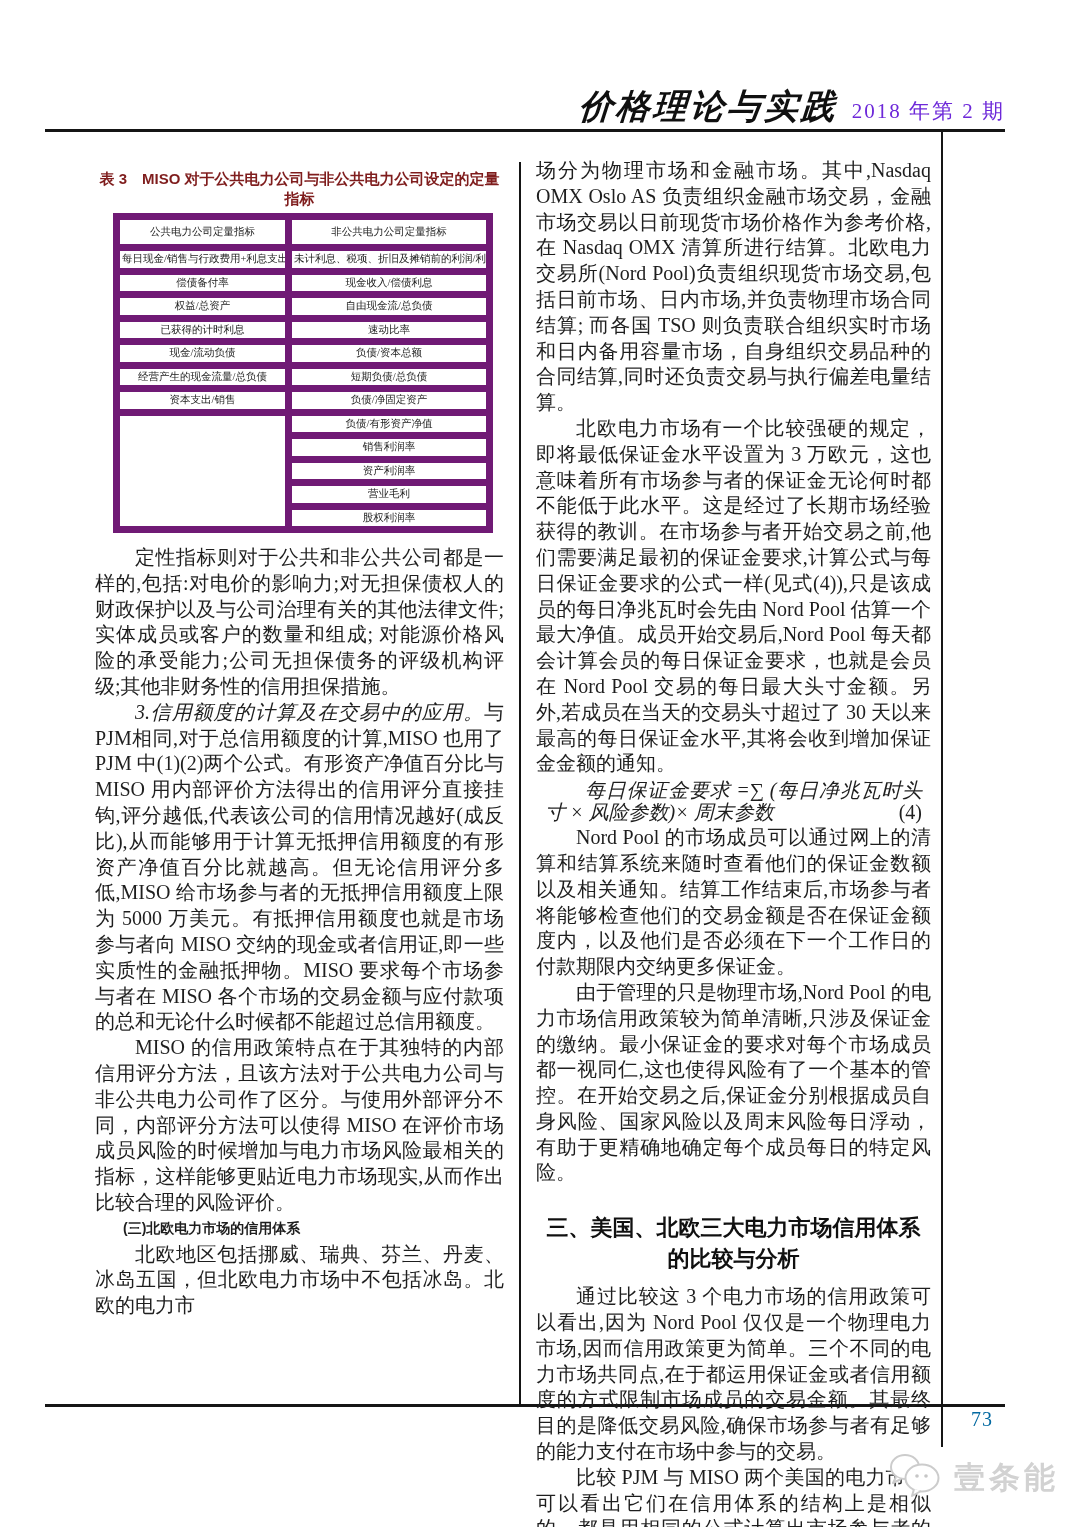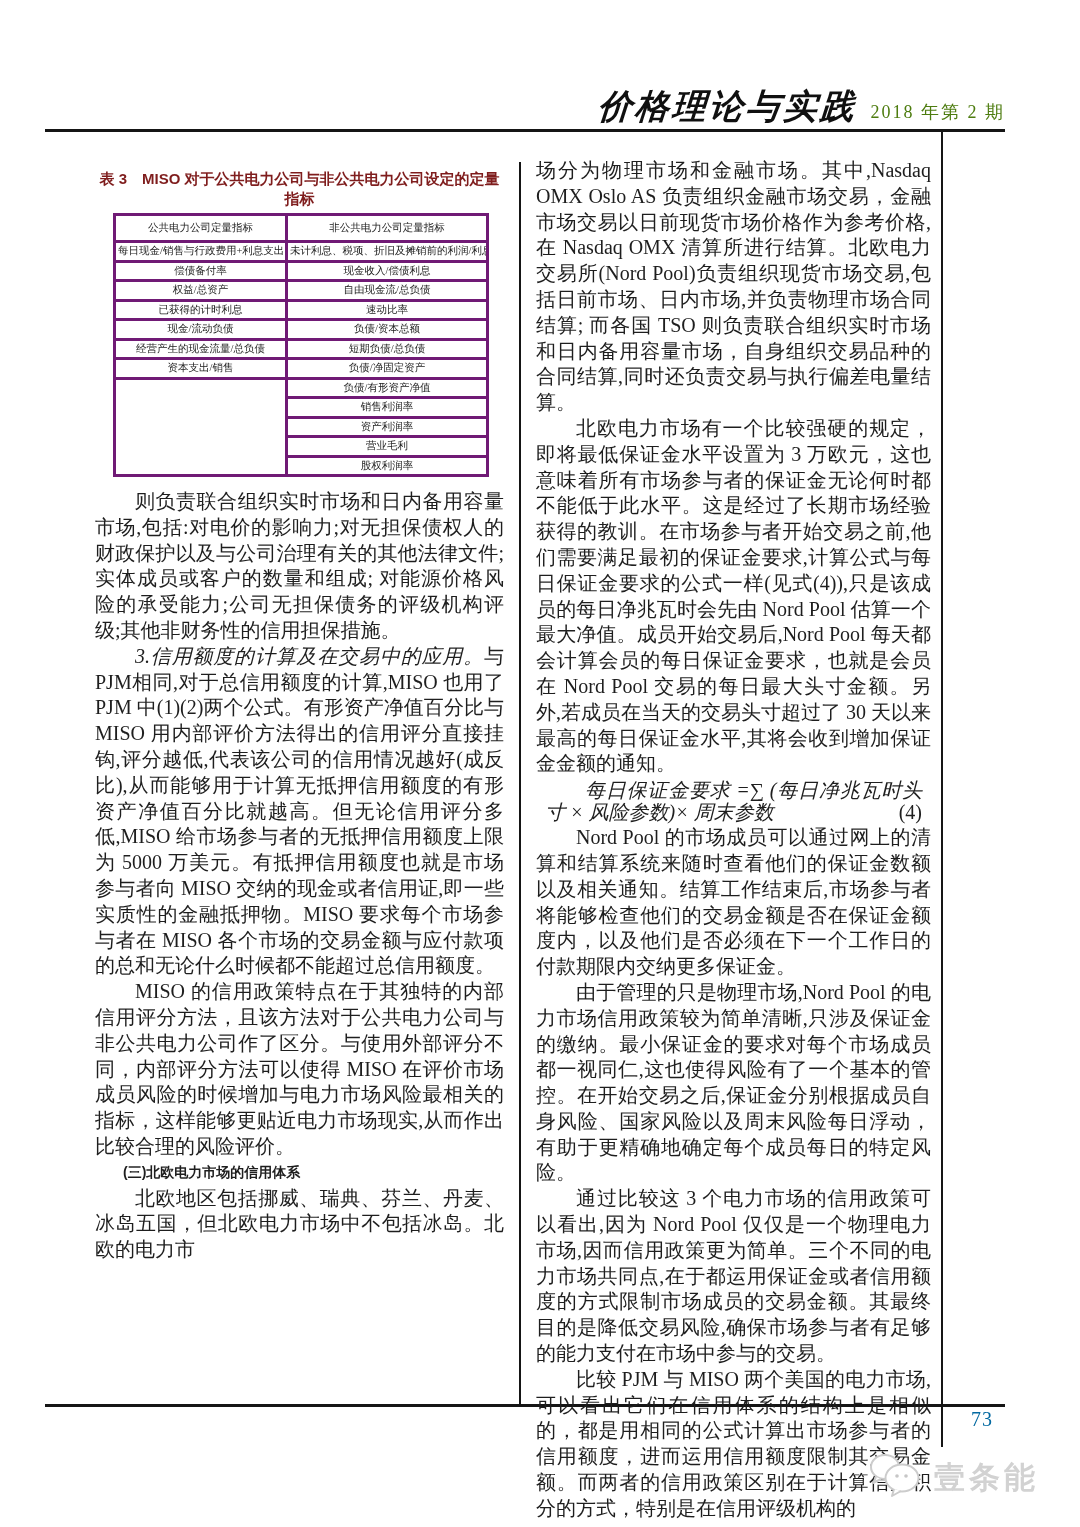--- a/index.html
+++ b/index.html
@@ -15,21 +15,21 @@
   
   .header-block{
     position:absolute; top:84px; right:75px;
     display:flex; align-items:baseline; gap:14px;
     white-space:nowrap;
   }
   .journal-title{
     font-size:34px; font-weight:bold; font-style:italic;
     letter-spacing:3px; transform:skewX(-4deg); color:#101010;
   }
-  .journal-issue{ font-size:18px; letter-spacing:2px; color:#4d7c0f;text-align:right; }
+  .journal-issue{ font-size:21px; letter-spacing:2px; color:#6d28d9;text-align:right; }
   .rule{ position:absolute; background:#151515; }
   .header-rule{ left:45px; top:129px; width:960px; height:3px; }
   .bottom-rule{ left:45px; top:1404px; width:960px; height:3px; }
   .outer-vrule{ left:941px; top:129px; width:2px; height:1318px; }
   .center-vrule{ left:519px; top:162px; width:2px; height:1243px; }
 
   
   .col{ position:absolute; top:158px; font-size:20px; line-height:25.8px;
         text-align:justify; text-justify:inter-ideograph; }
   .col-left{ left:95px; width:409px; }
@@ -47,21 +47,21 @@
   .tbl-title{
     margin:11px 0 4px 0; text-indent:0; text-align:center;
     font-family:"Liberation Sans","DejaVu Sans",sans-serif;
     font-weight:bold; font-size:15px; line-height:20px; color:#7f1d1d;
   }
   table.qtable{
     border-collapse:collapse; table-layout:fixed;
     margin:0 0 12px 18px; width:375px;
   }
   table.qtable td,table.qtable th{
-    border:3px solid #701a75; text-align:center; vertical-align:middle;
+    border:7px solid #701a75; text-align:center; vertical-align:middle;
     font-size:10.5px; line-height:12px; padding:0 2px;
     font-weight:normal; white-space:nowrap; overflow:hidden; color:#222;
   }
   table.qtable th{ height:24px; }
   table.qtable td{ height:16.5px; }
   .tcol1{ width:172px; } .tcol2{ width:201px; }
 
   
   .formula{
     position:relative; margin:2px 9px; text-indent:2em;
@@ -78,21 +78,21 @@
     font-size:22px; line-height:31px; color:#101010;
   }
   .section-heading div{ text-indent:0; }
 
   
   .page-number{
     position:absolute; left:971px; top:1408px;
     font-size:20px; color:#0369a1; letter-spacing:1px;
   }
   .watermark{
-    position:absolute; left:866px; top:1450px;
+    position:absolute; left:886px; top:1450px;
     display:flex; align-items:center; gap:6px;
     color:#cfcfcf;
   }
   .watermark-text{
     font-family:"Liberation Sans","DejaVu Sans",sans-serif;
     font-weight:bold; font-size:31px; letter-spacing:4px;
     color:#d2d2d2; text-shadow:1px 1px 0 #ffffff;
   }
 </style>
 </head>
@@ -162,39 +162,43 @@
       </tr>
       <tr>
         <td>营业毛利</td>
       </tr>
       <tr>
         <td>股权利润率</td>
       </tr>
     </tbody>
       </table>
 
-    <p class="para">则负责联合组织实时市场和日内备用容量市场,包括:对电价的影响力;对无担保债权人的财政保护以及与公司治理有关的其他法律文件; 实体成员或客户的数量和组成; 对能源价格风险的承受能力;公司无担保债务的评级机构评级;其他非财务性的信用担保措施。</p>
+    <p class="para">定性指标则对于公共和非公共公司都是一样的,包括:对电价的影响力;对无担保债权人的财政保护以及与公司治理有关的其他法律文件; 实体成员或客户的数量和组成; 对能源价格风险的承受能力;公司无担保债务的评级机构评级;其他非财务性的信用担保措施。</p>
     <p class="para"><span class="kai-lead">3.信用额度的计算及在交易中的应用。</span><span>与 PJM相同,对于总信用额度的计算,MISO 也用了 PJM 中(1)(2)两个公式。有形资产净值百分比与 MISO 用内部评价方法得出的信用评分直接挂钩,评分越低,代表该公司的信用情况越好(成反比),从而能够用于计算无抵押信用额度的有形资产净值百分比就越高。但无论信用评分多低,MISO 给市场参与者的无抵押信用额度上限为 5000 万美元。有抵押信用额度也就是市场参与者向 MISO 交纳的现金或者信用证,即一些实质性的金融抵押物。MISO 要求每个市场参与者在 MISO 各个市场的交易金额与应付款项的总和无论什么时候都不能超过总信用额度。</span></p>
     <p class="para">MISO 的信用政策特点在于其独特的内部信用评分方法，且该方法对于公共电力公司与非公共电力公司作了区分。与使用外部评分不同，内部评分方法可以使得 MISO 在评价市场成员风险的时候增加与电力市场风险最相关的指标，这样能够更贴近电力市场现实,从而作出比较合理的风险评价。</p>
     <p class="subhead">(三)北欧电力市场的信用体系</p>
     <p class="para">北欧地区包括挪威、瑞典、芬兰、丹麦、冰岛五国，但北欧电力市场中不包括冰岛。北欧的电力市</p>
   </div>
 
   <div class="col col-right">
     <p class="para no-indent">场分为物理市场和金融市场。其中,Nasdaq OMX Oslo AS 负责组织金融市场交易，金融市场交易以日前现货市场价格作为参考价格,在 Nasdaq OMX 清算所进行结算。北欧电力交易所(Nord Pool)负责组织现货市场交易,包括日前市场、日内市场,并负责物理市场合同结算; 而各国 TSO 则负责联合组织实时市场和日内备用容量市场，自身组织交易品种的合同结算,同时还负责交易与执行偏差电量结算。</p>
     <p class="para">北欧电力市场有一个比较强硬的规定，即将最低保证金水平设置为 3 万欧元，这也意味着所有市场参与者的保证金无论何时都不能低于此水平。这是经过了长期市场经验获得的教训。在市场参与者开始交易之前,他们需要满足最初的保证金要求,计算公式与每日保证金要求的公式一样(见式(4)),只是该成员的每日净兆瓦时会先由 Nord Pool 估算一个最大净值。成员开始交易后,Nord Pool 每天都会计算会员的每日保证金要求，也就是会员在 Nord Pool 交易的每日最大头寸金额。另外,若成员在当天的交易头寸超过了 30 天以来最高的每日保证金水平,其将会收到增加保证金金额的通知。</p>
 
     <div class="formula">
       <span>每日保证金要求 =∑ (每日净兆瓦时头寸 × 风险参数)× 周末参数</span>
       <span class="formula-no">(4)</span>
     </div>
 
     <p class="para">Nord Pool 的市场成员可以通过网上的清算和结算系统来随时查看他们的保证金数额以及相关通知。结算工作结束后,市场参与者将能够检查他们的交易金额是否在保证金额度内，以及他们是否必须在下一个工作日的付款期限内交纳更多保证金。</p>
     <p class="para">由于管理的只是物理市场,Nord Pool 的电力市场信用政策较为简单清晰,只涉及保证金的缴纳。最小保证金的要求对每个市场成员都一视同仁,这也使得风险有了一个基本的管控。在开始交易之后,保证金分别根据成员自身风险、国家风险以及周末风险每日浮动，有助于更精确地确定每个成员每日的特定风险。</p>
 
+    <div class="section-heading">
+      <div>三、美国、北欧三大电力市场信用体系</div>
+      <div>的比较与分析</div>
+    </div>
 
     <p class="para">通过比较这 3 个电力市场的信用政策可以看出,因为 Nord Pool 仅仅是一个物理电力市场,因而信用政策更为简单。三个不同的电力市场共同点,在于都运用保证金或者信用额度的方式限制市场成员的交易金额。其最终目的是降低交易风险,确保市场参与者有足够的能力支付在市场中参与的交易。</p>
     <p class="para">比较 PJM 与 MISO 两个美国的电力市场,可以看出它们在信用体系的结构上是相似的，都是用相同的公式计算出市场参与者的信用额度，进而运用信用额度限制其交易金额。而两者的信用政策区别在于计算信用积分的方式，特别是在信用评级机构的</p>
   </div>
 
   <div class="page-number">73</div>
 
   <div class="watermark">
     <span>
       <svg width="62" height="52" viewBox="0 0 62 52">

